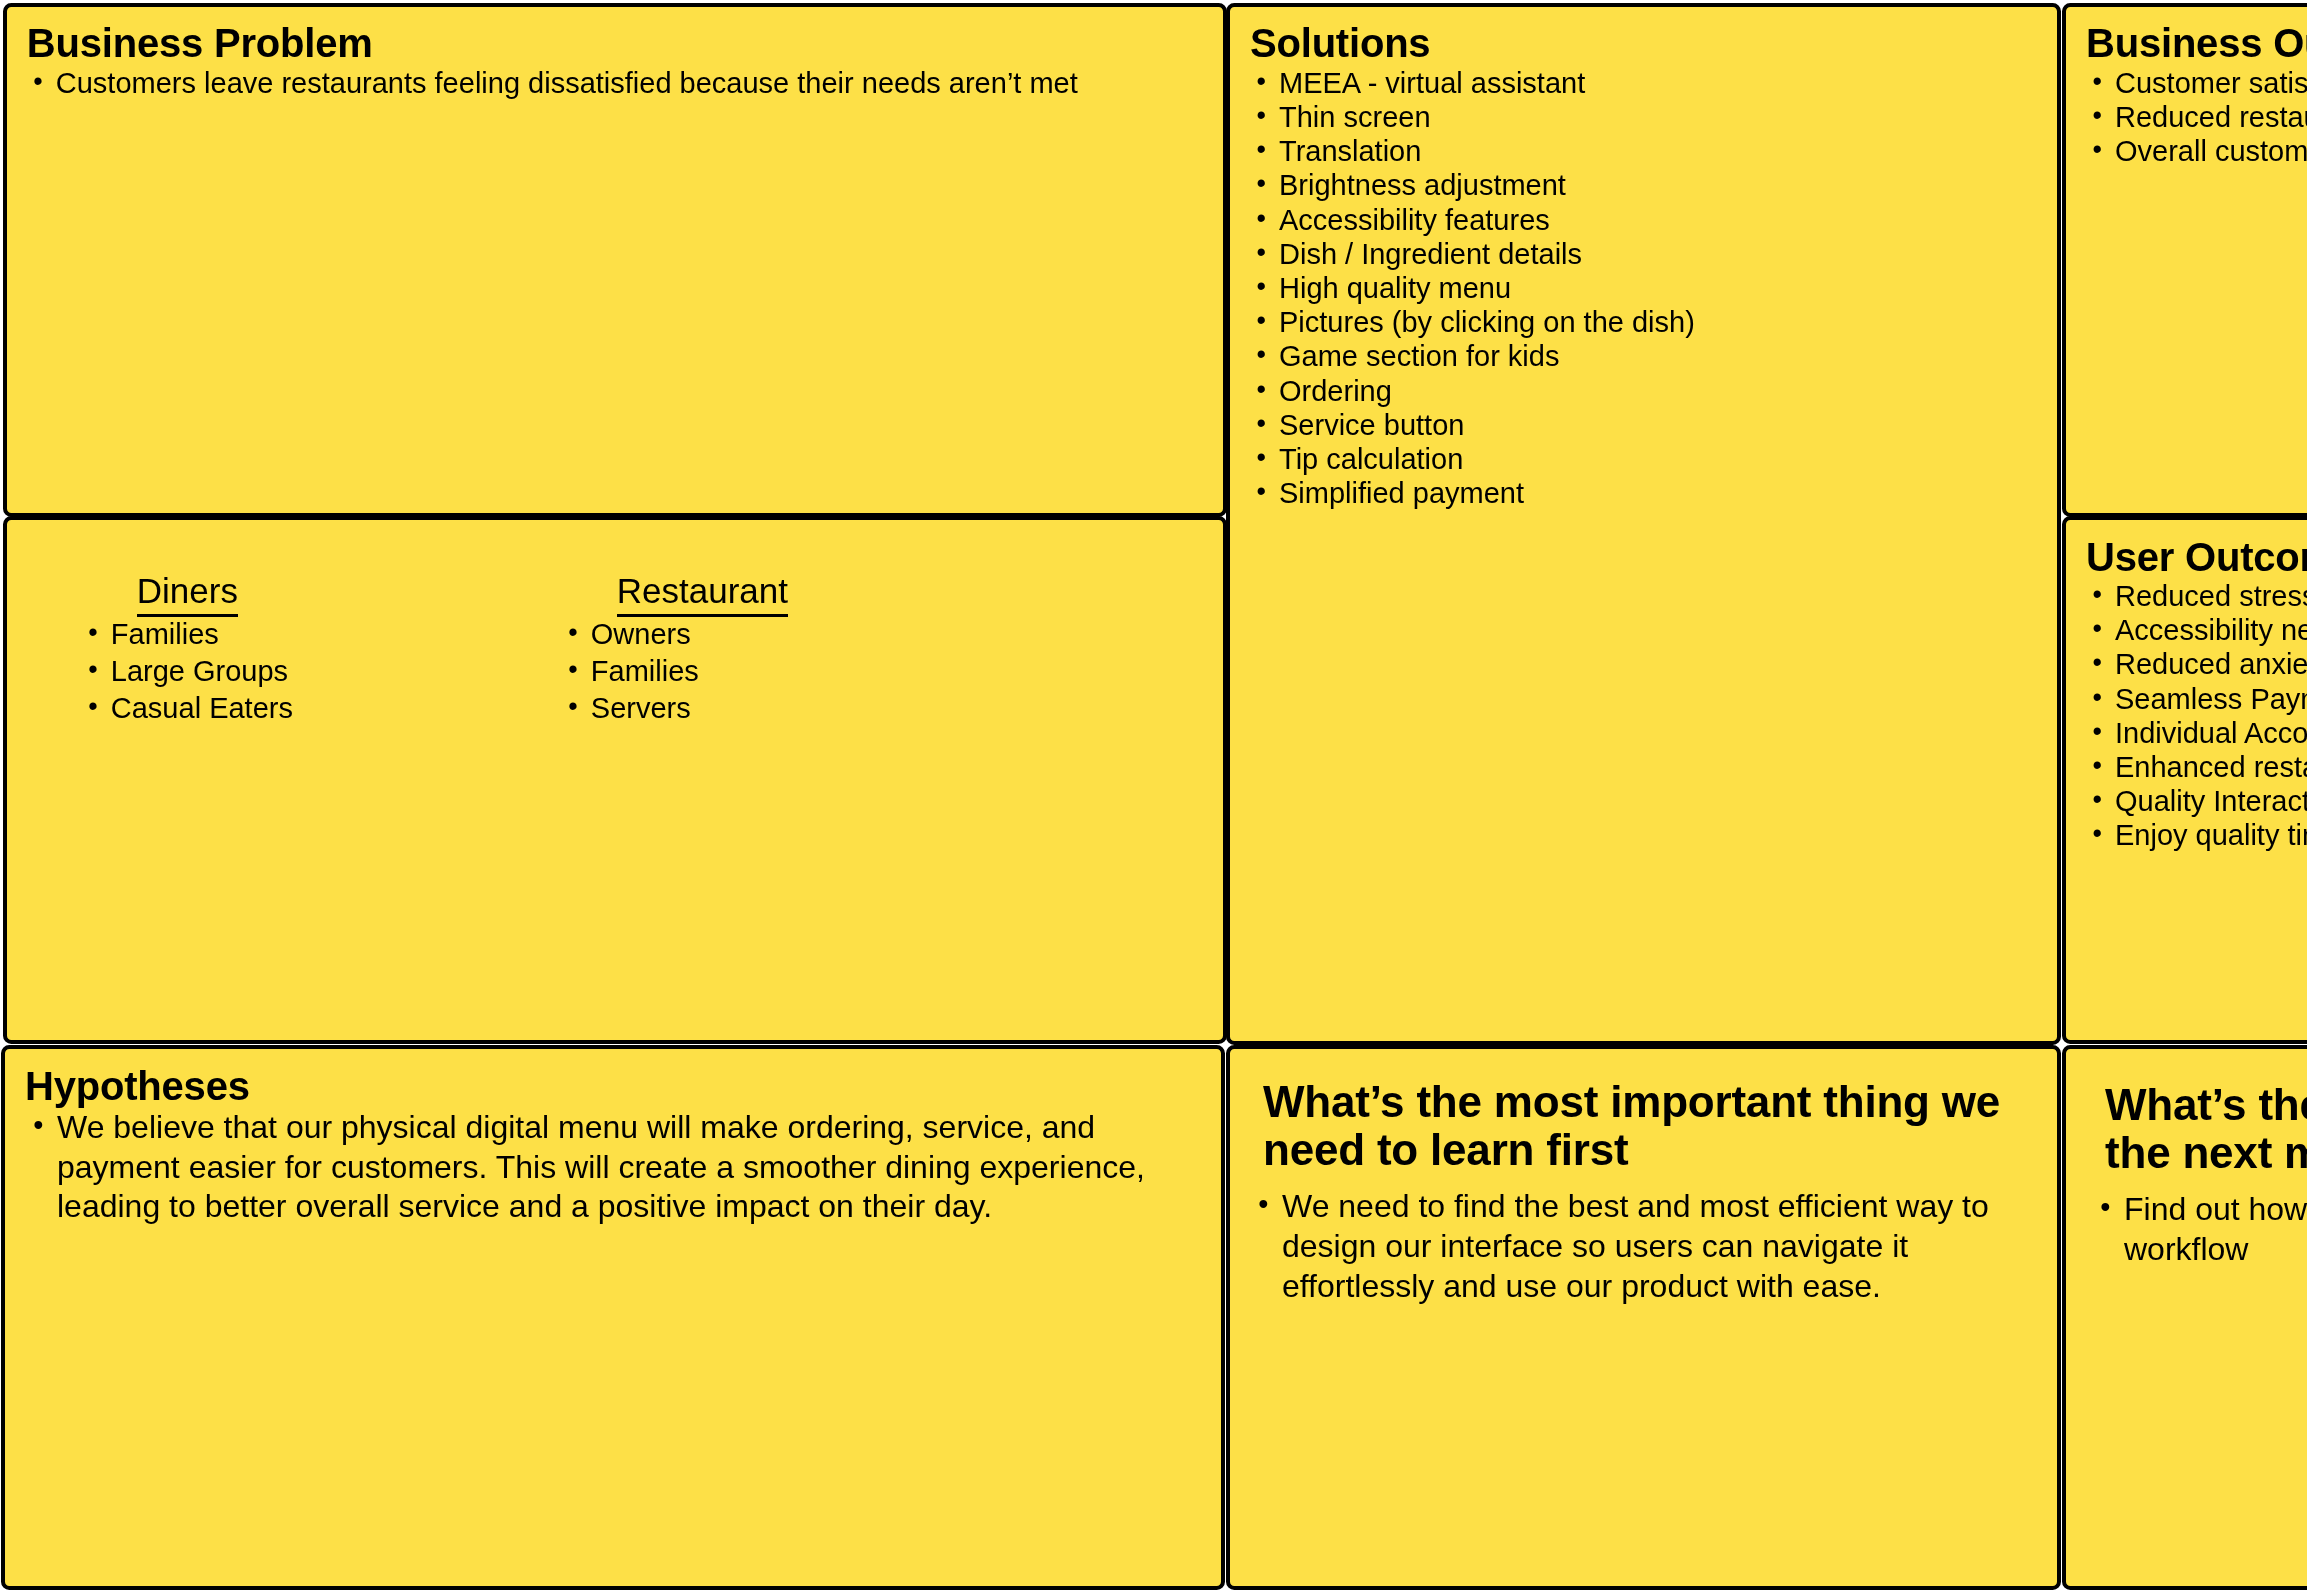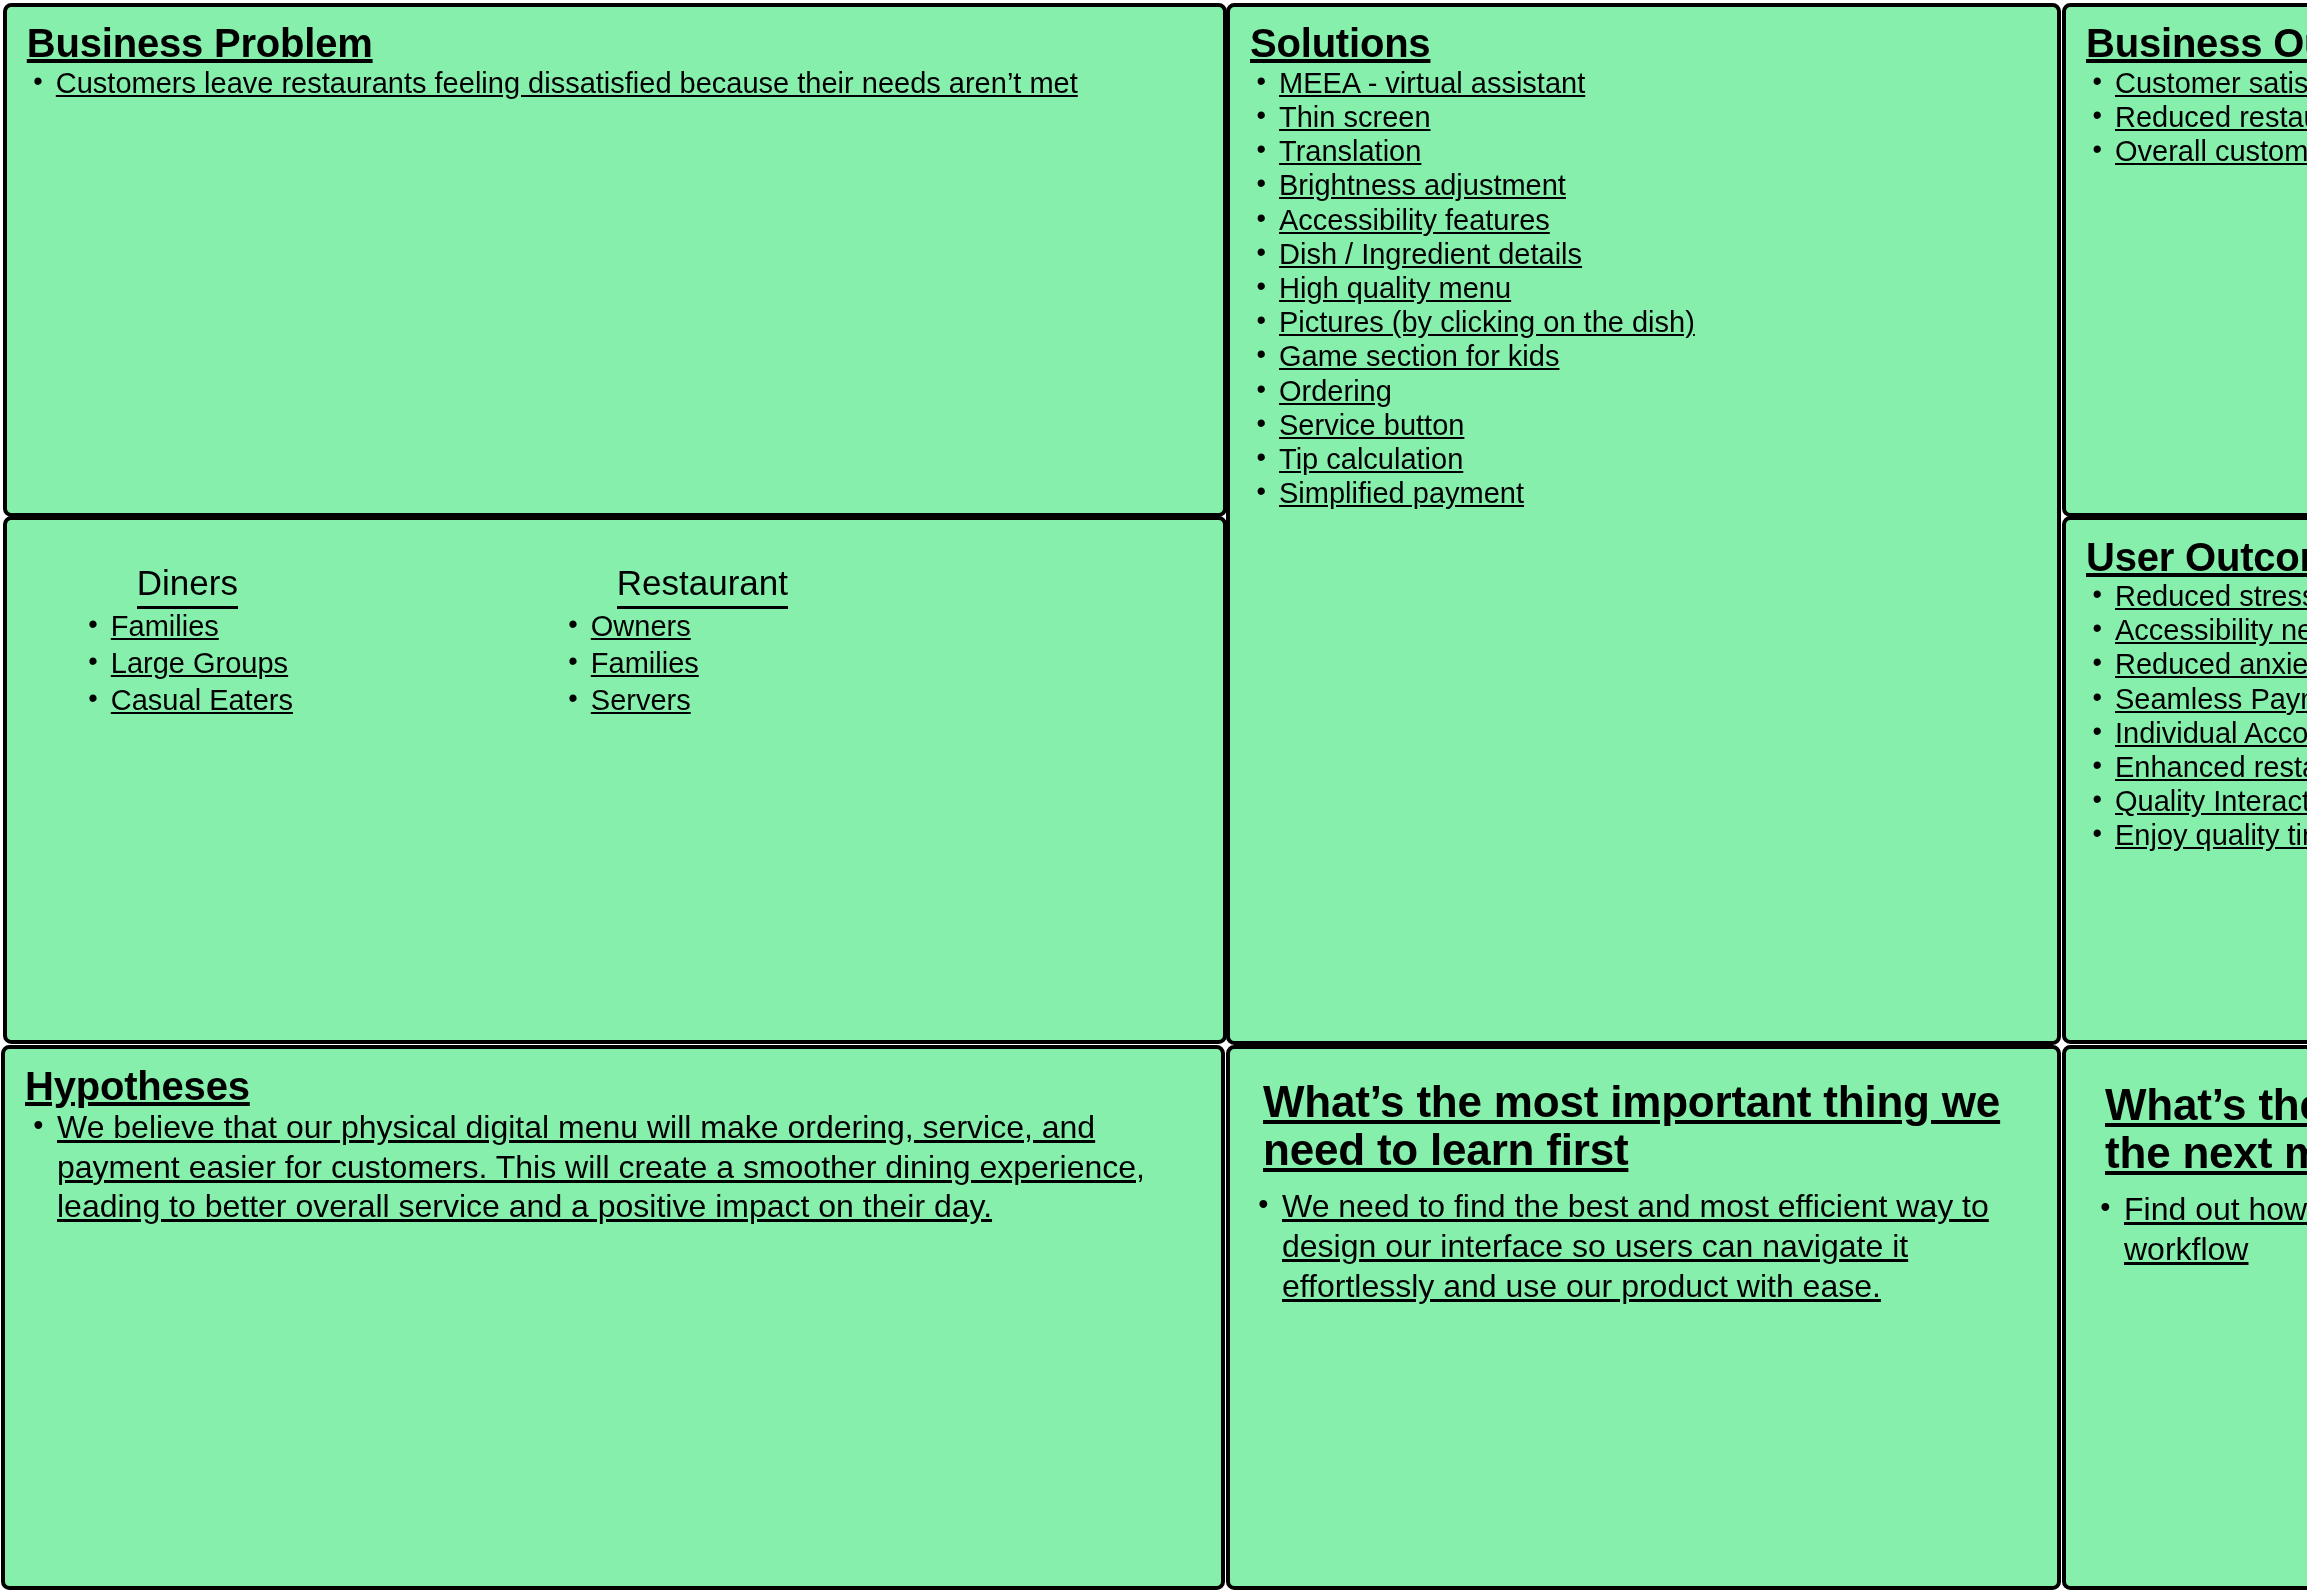--- a/index.html
+++ b/index.html
@@ -21,23 +21,22 @@
     width: 3293px;
     height: 1593px;
     box-sizing: border-box;
   }
 
   .panel {
     position: absolute;
     box-sizing: border-box;
     border: 4.2px solid #000000;
     border-radius: 8.3px;
-    background: #86efac;
+    background: #fde047;
     overflow: hidden;
-    text-decoration: underline;
   }
 
   
   .p-business-problem { left: 2.8px;    top: 2.8px;    width: 1224px; height: 514px; }
   .p-users            { left: 2.8px;    top: 516px; width: 1224px; height: 528px; }
   .p-hypotheses       { left: 1px;    top: 1045px; width: 1224px; height: 545px; }
 
   .p-solutions        { left: 1226px; top: 2.8px;    width: 835px; height: 1042px; }
   .p-learn-first      { left: 1226px; top: 1045px; width: 835px; height: 545px; }
 
@@ -110,21 +109,21 @@
   .bo-list { margin-top: 14.8px; margin-left: 10px; }
   .uo-list { margin-top: 12px; margin-left: 10px; }
   .sol-list { margin-top: 10px; margin-left: 17.5px; }
   .hyp-list { margin-top: 18.5px; margin-left: 18.5px; }
   .lf-list  { margin-top: 21px; margin-left: 9.2px; }
   .lw-list  { margin-top: 15.7px; margin-left: 28px; }
 
   
   .users-cols {
     display: flex;
-    margin-top: 28px;
+    margin-top: 36px;
     padding-left: 55px;
   }
   .users-col {
     width: 480px;
   }
   .users-col-title {
     font-size: 35px;
     line-height: 1.1;
     display: inline-block;
     border-bottom: 3.2px solid #000000;

